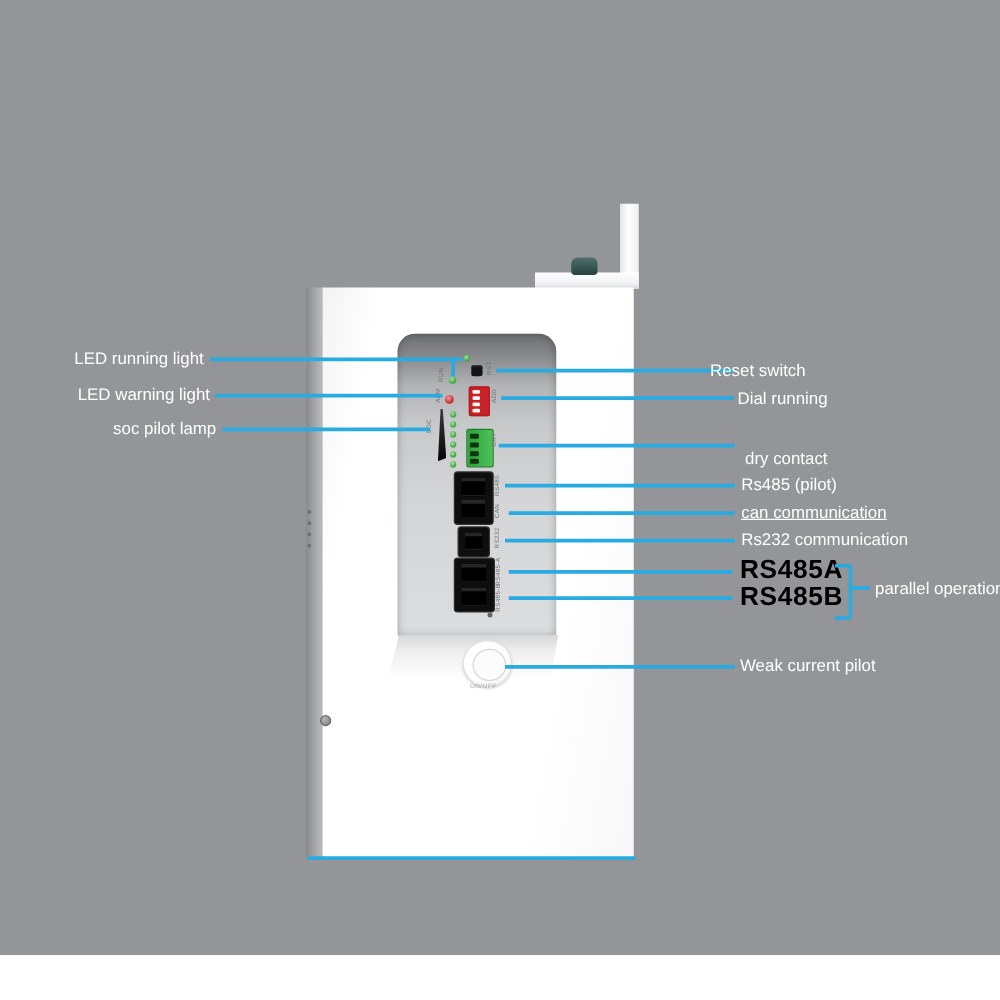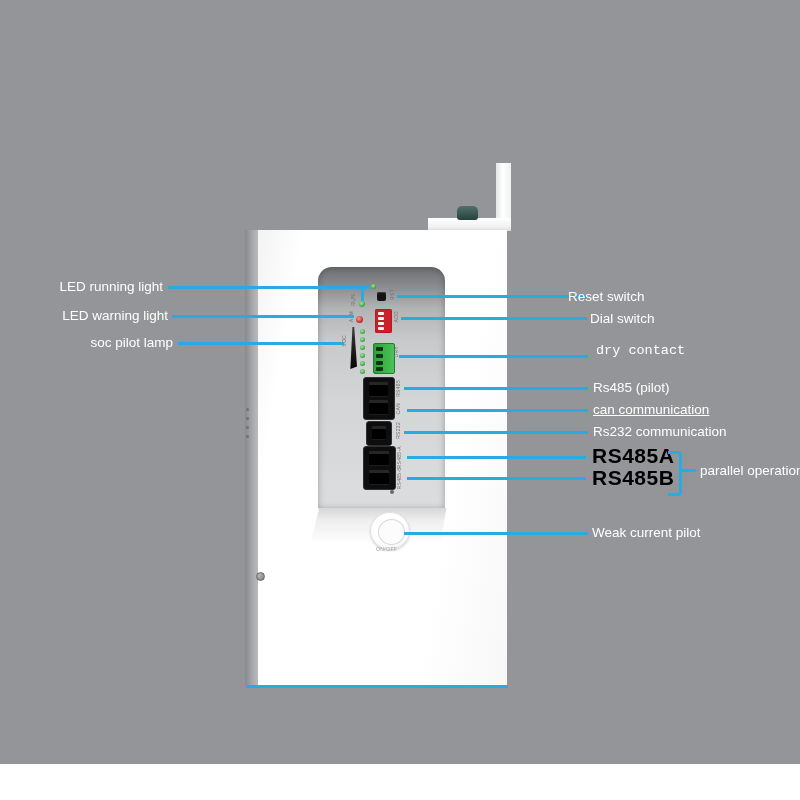--- a/index.html
+++ b/index.html
@@ -165,22 +165,22 @@
   <div class="abs line" style="left:404px;top:431px;width:184px;"></div>
   <div class="abs line" style="left:407px;top:456px;width:179px;"></div>
   <div class="abs line" style="left:407px;top:477px;width:179px;"></div>
   <div class="abs line" style="left:404px;top:532px;width:184px;"></div>
 
   <div class="abs lbl right-align" style="left:23px;top:279px;width:140px;">LED running light</div>
   <div class="abs lbl right-align" style="left:23px;top:308px;width:145px;">LED warning light</div>
   <div class="abs lbl right-align" style="left:23px;top:335px;width:150px;">soc pilot lamp</div>
 
   <div class="abs lbl" style="left:568px;top:289px;">Reset switch</div>
-  <div class="abs lbl" style="left:590px;top:311px;">Dial switch</div>
-  <div class="abs lbl" style="left:596px;top:343px;font-family:Liberation Mono, monospace;">dry contact</div>
+  <div class="abs lbl" style="left:590px;top:311px;">Dial running</div>
+  <div class="abs lbl" style="left:596px;top:359px;">dry contact</div>
   <div class="abs lbl" style="left:593px;top:380px;">Rs485 (pilot)</div>
   <div class="abs lbl" style="left:593px;top:402px;text-decoration:underline;">can communication</div>
   <div class="abs lbl" style="left:593px;top:424px;">Rs232 communication</div>
   <div class="abs lbl" style="left:592px;top:525px;">Weak current pilot</div>
 
   <div class="abs port-big" style="left:592px;top:445px;">RS485A</div>
   <div class="abs port-big" style="left:592px;top:467px;">RS485B</div>
   <div class="abs brace"></div>
   <div class="abs brace-stub"></div>
   <div class="abs lbl" style="left:700px;top:463px;">parallel operation</div>

